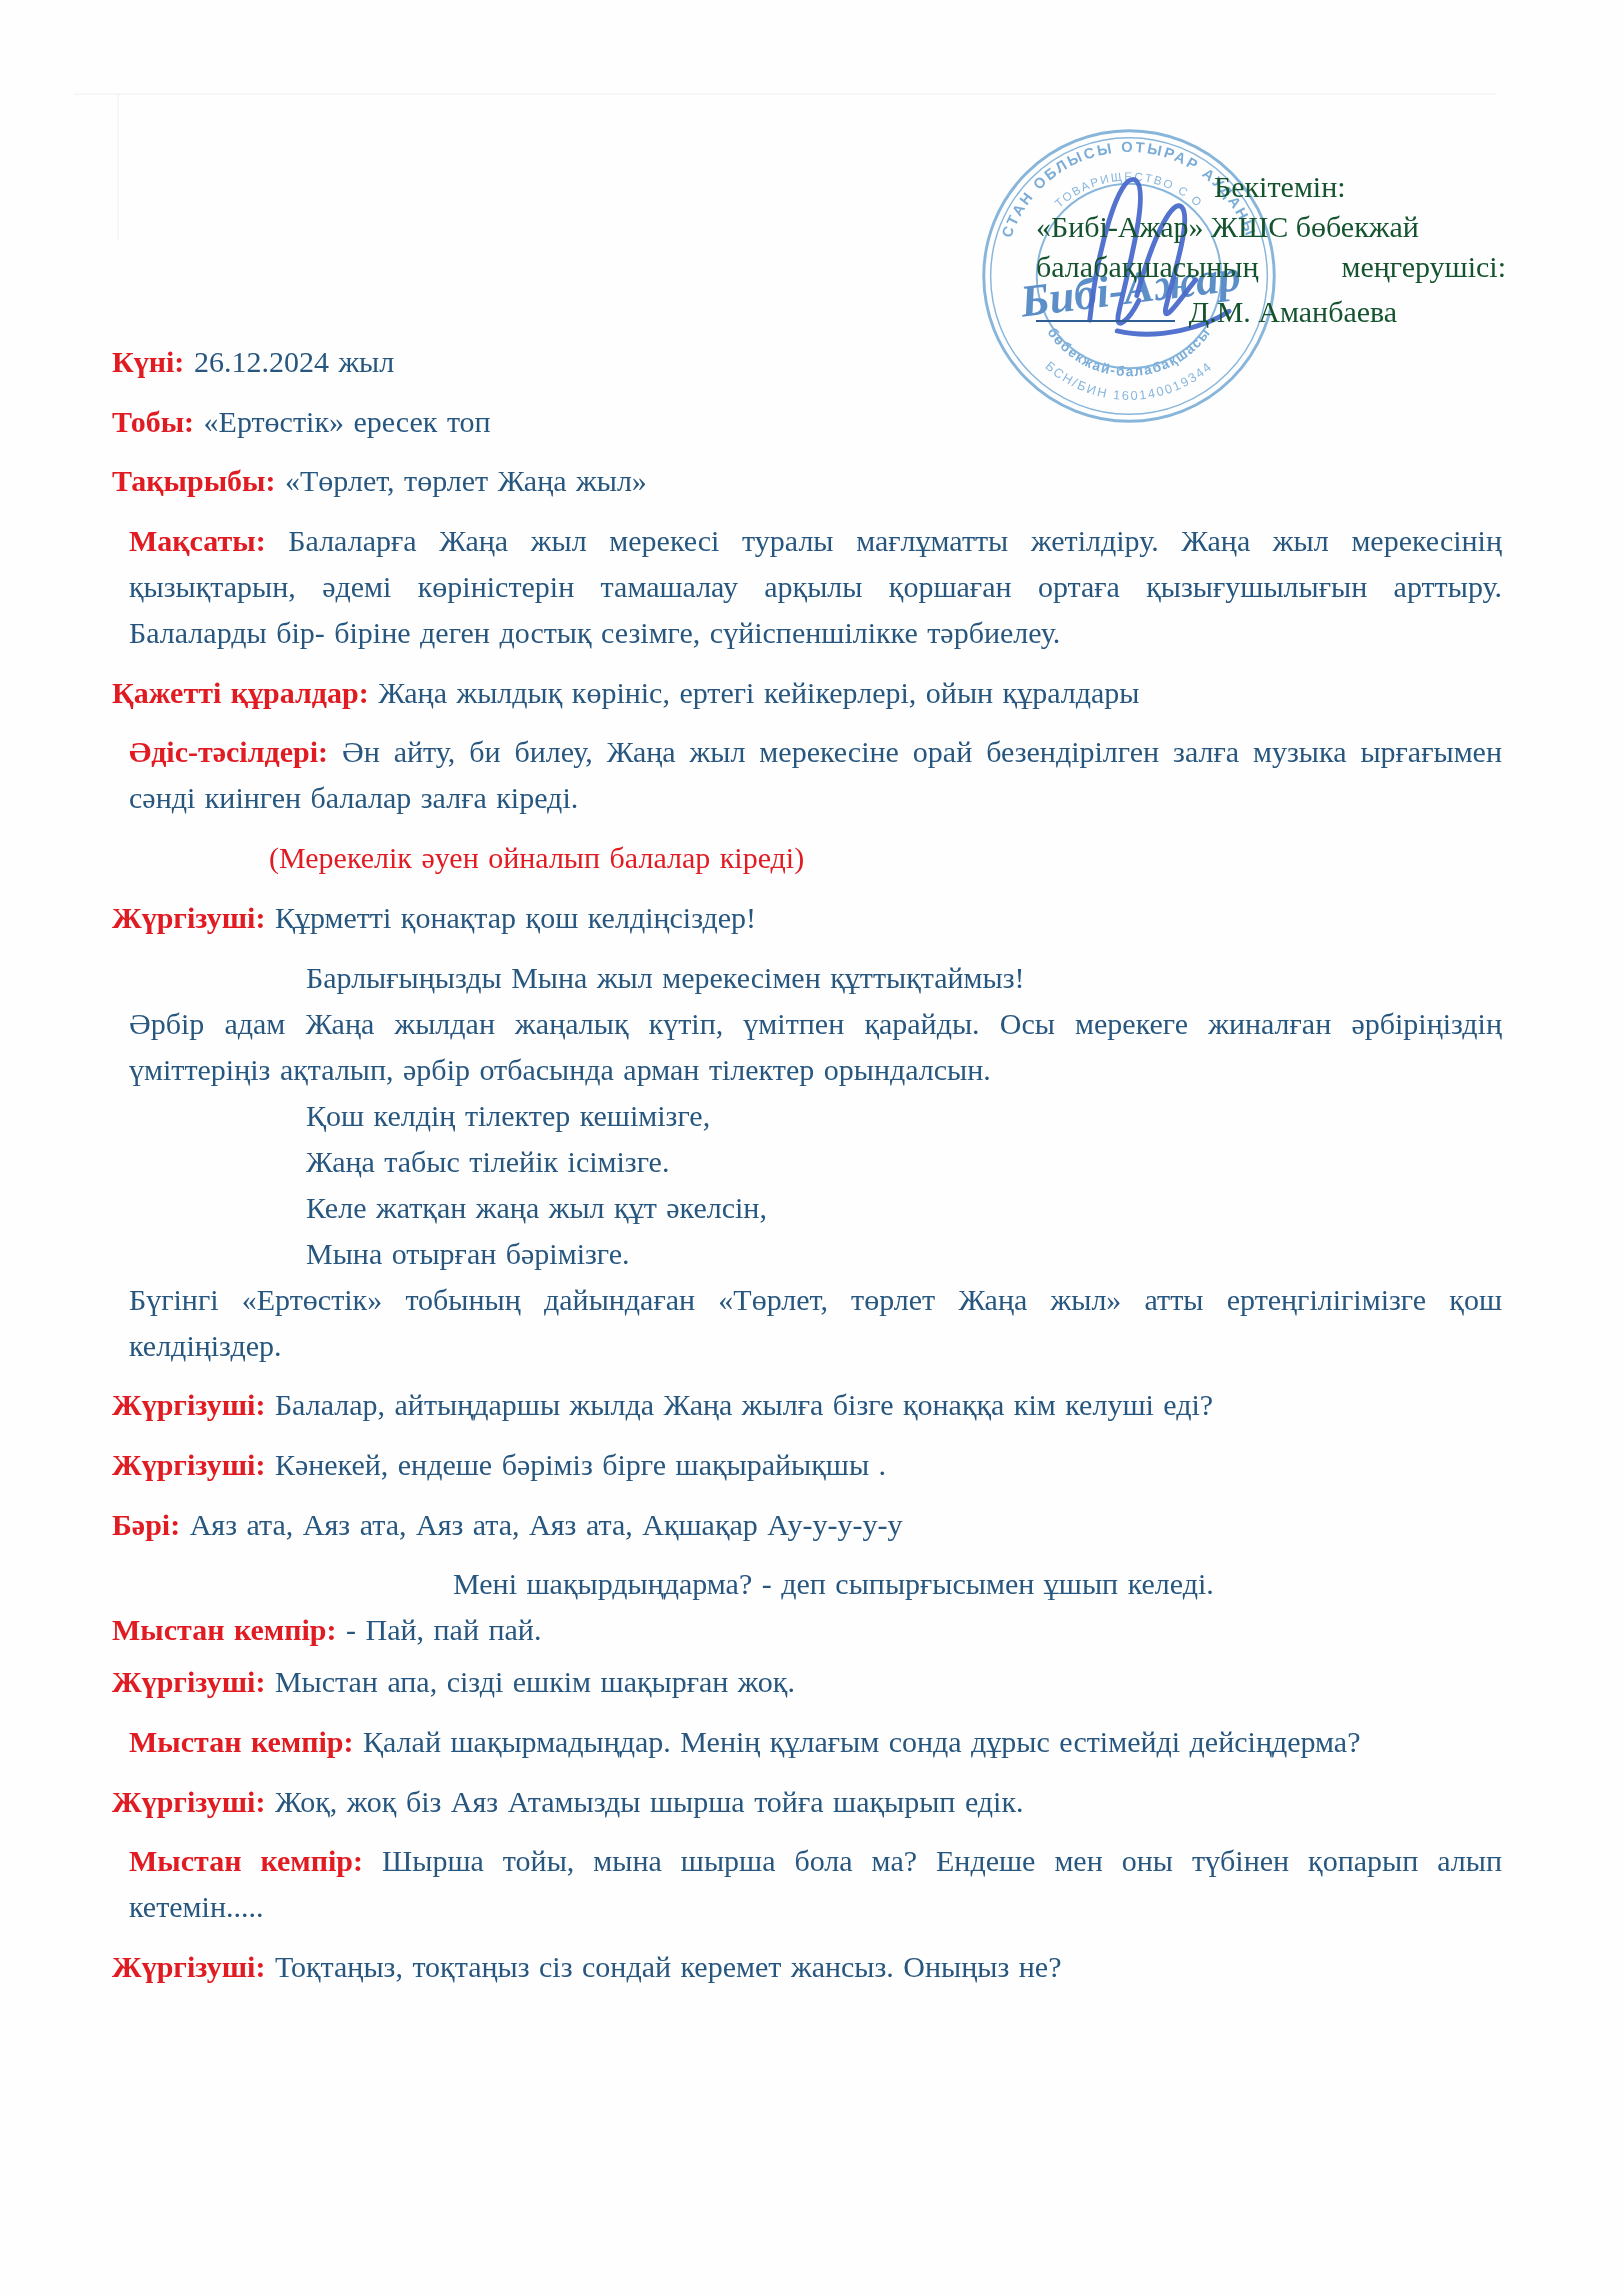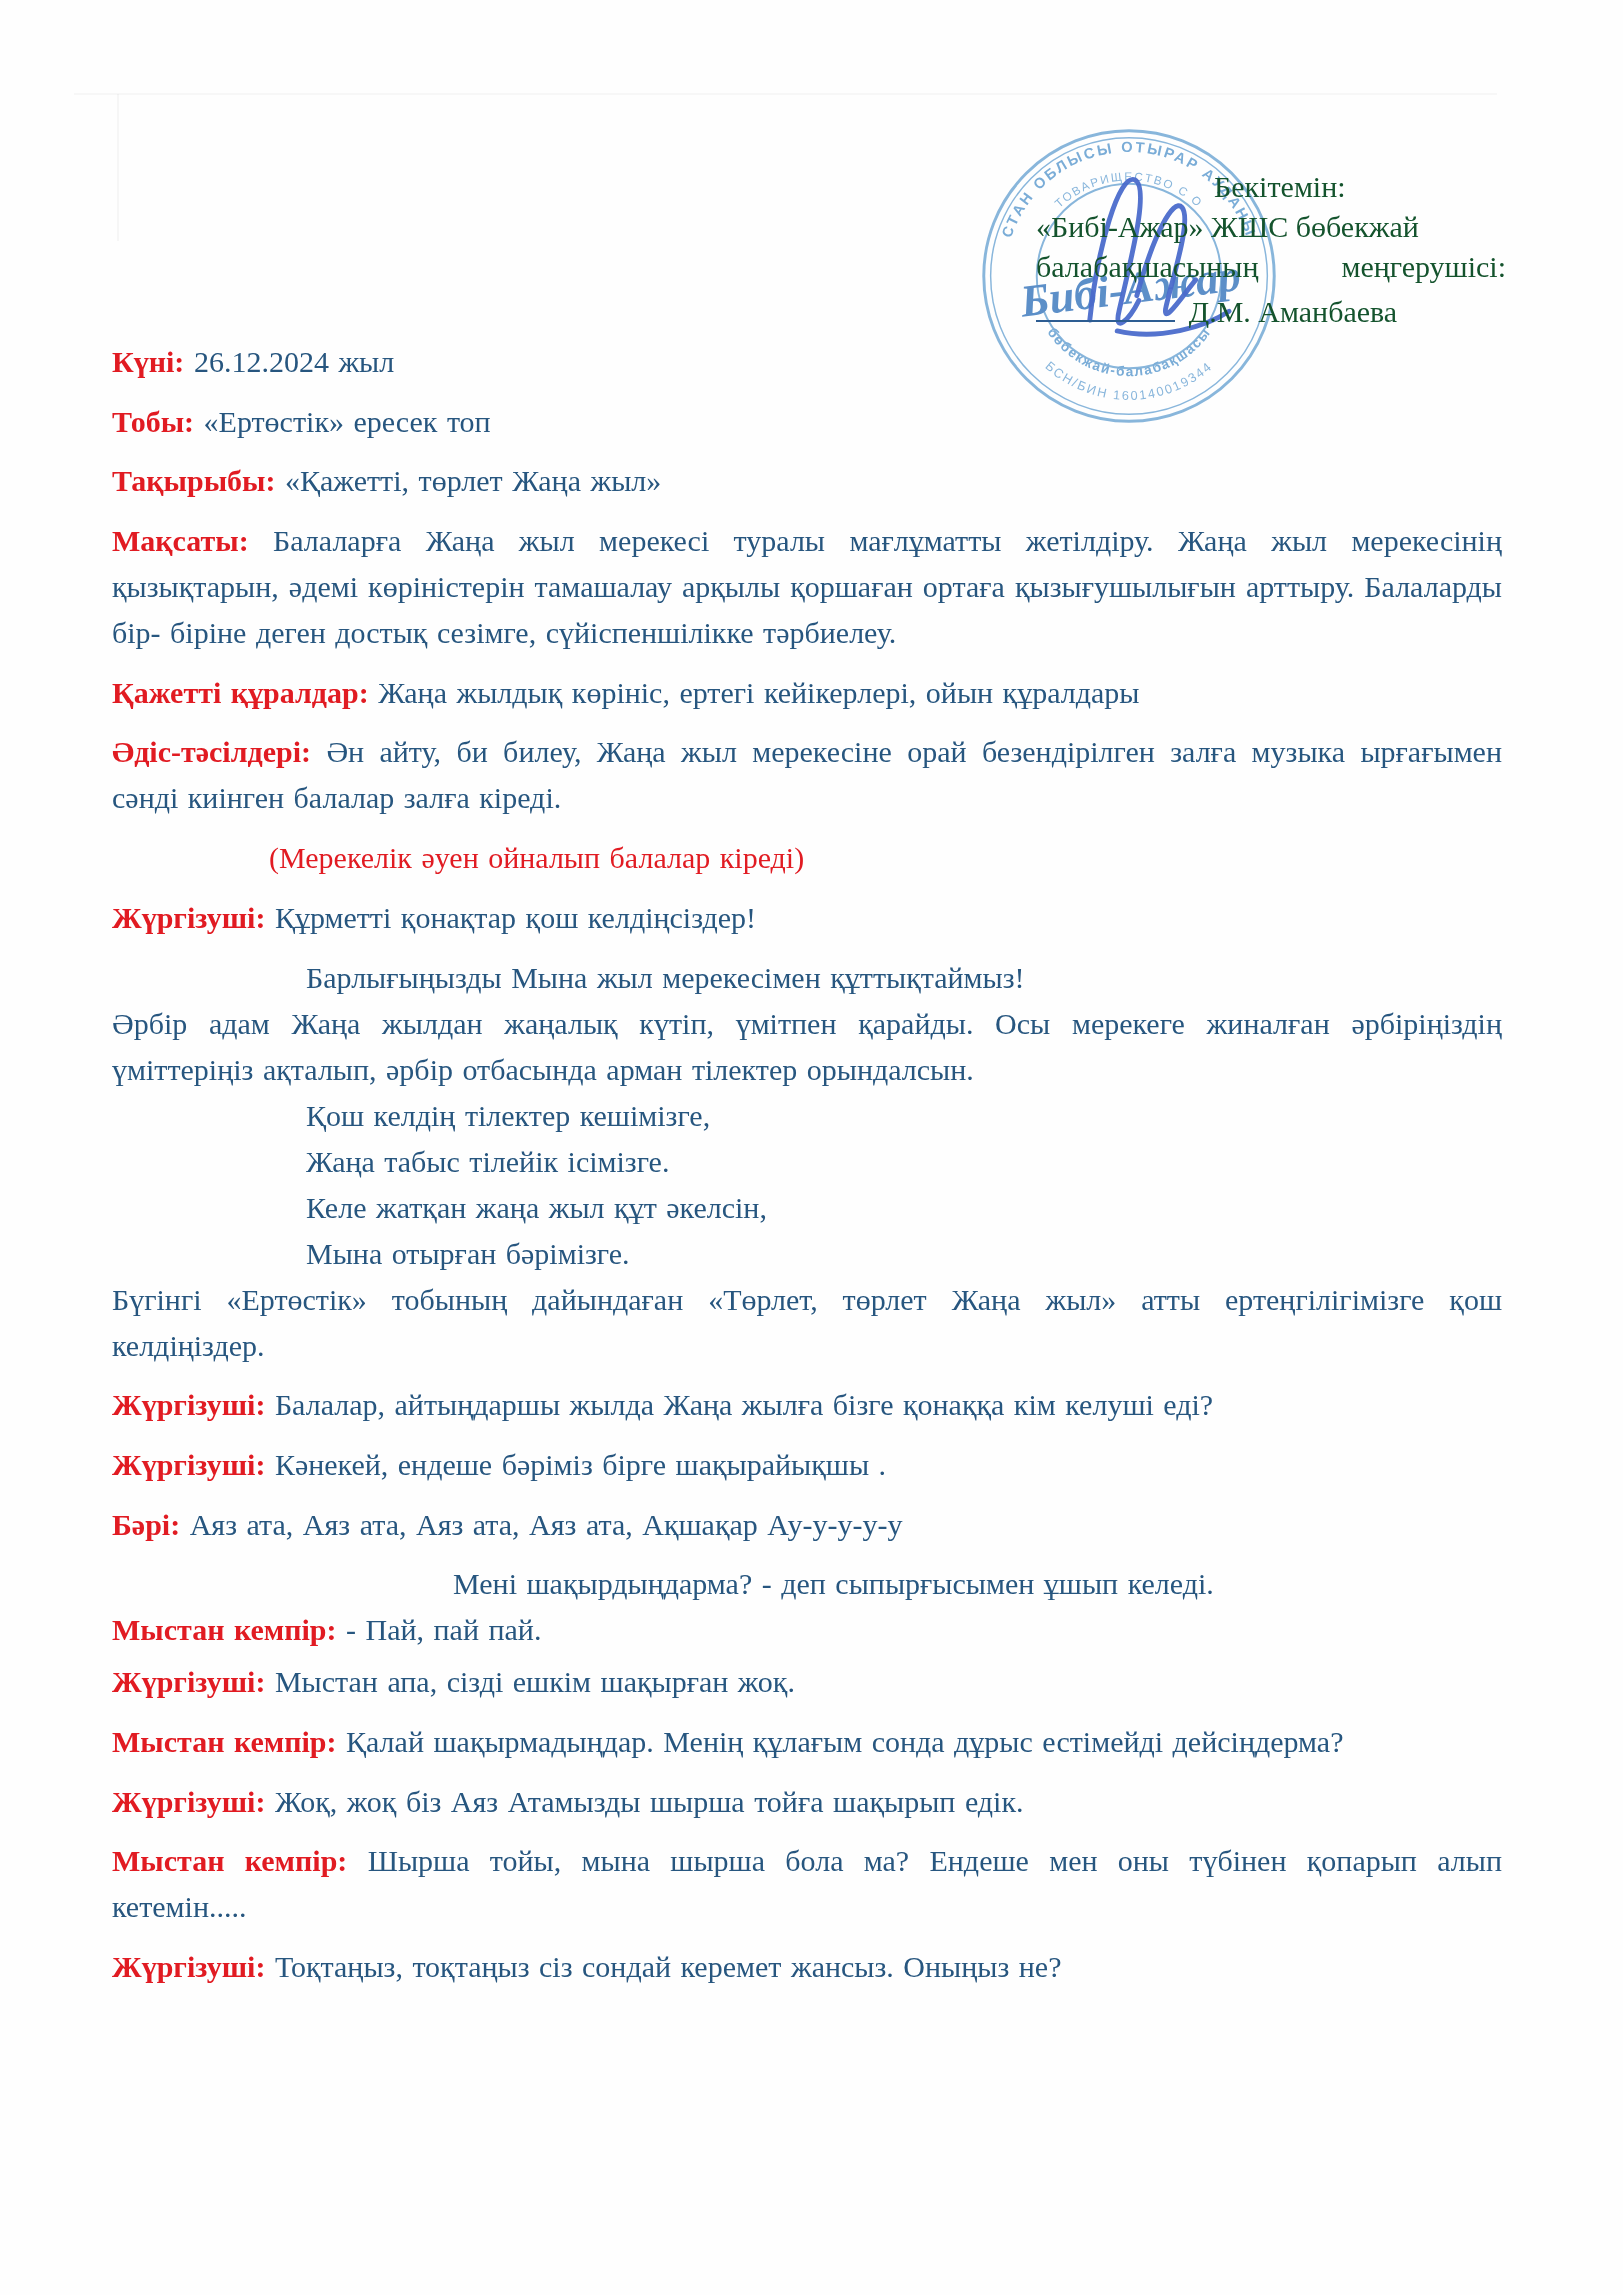--- a/index.html
+++ b/index.html
@@ -44,21 +44,21 @@
   
   .content{
     position:absolute;top:339px;left:112px;width:1390px;
     color:#27567f;font-size:30px;line-height:46px;
     word-spacing:2px;
     z-index:2;
   }
   .para{margin:0 0 13.7px 0;}
   .lbl{color:#e11b22;font-weight:bold;}
   .txt{color:#27567f;}
-  .j{text-align:justify;}
+  .j{text-align:justify;margin-left:17px;}
   .m0{margin-bottom:0;}
   .m6{margin-bottom:5.9px;}
   .ind1{padding-left:194px;}
   .ind2{padding-left:341px;}
   .redline{padding-left:157px;}
   .redline .lbl{font-weight:normal;}
   .maxw{max-width:1339px;}
 </style>
 </head>
 <body>
@@ -105,21 +105,21 @@
       <span>меңгерушісі:</span>
     </div>
     <div class="ap4">
       <span class="sig-line"></span><span>Д.М. Аманбаева</span>
     </div>
   </div>
 
   <div class="content">
     <p class="para"><span class="lbl">Күні:</span><span class="txt"> 26.12.2024 жыл</span></p>
     <p class="para"><span class="lbl">Тобы:</span><span class="txt"> «Ертөстік» ересек топ</span></p>
-    <p class="para"><span class="lbl">Тақырыбы:</span><span class="txt"> «Қажетті, төрлет  Жаңа жыл»</span></p>
+    <p class="para"><span class="lbl">Тақырыбы:</span><span class="txt"> «Төрлет, төрлет  Жаңа жыл»</span></p>
     <p class="para j"><span class="lbl">Мақсаты:</span><span class="txt"> Балаларға  Жаңа жыл  мерекесі туралы  мағлұматты жетілдіру. Жаңа жыл мерекесінің қызықтарын,  әдемі көріністерін  тамашалау арқылы қоршаған ортаға қызығушылығын арттыру. Балаларды бір- біріне деген достық сезімге, сүйіспеншілікке тәрбиелеу.</span></p>
     <p class="para"><span class="lbl">Қажетті құралдар:</span><span class="txt"> Жаңа жылдық көрініс, ертегі кейікерлері,  ойын құралдары</span></p>
     <p class="para j"><span class="lbl">Әдіс-тәсілдері:</span><span class="txt">  Ән айту, би билеу, Жаңа жыл мерекесіне орай безендірілген залға музыка  ырғағымен  сәнді  киінген балалар залға кіреді.</span></p>
     <p class="para redline"><span class="lbl">(Мерекелік әуен ойналып балалар  кіреді)</span></p>
     <p class="para"><span class="lbl">Жүргізуші:</span><span class="txt">  Құрметті қонақтар қош келдіңсіздер!</span></p>
     <p class="para m0 ind1"><span class="txt">Барлығыңызды Мына жыл мерекесімен құттықтаймыз!</span></p>
     <p class="para m0 j"><span class="txt">Әрбір адам  Жаңа жылдан жаңалық күтіп, үмітпен  қарайды. Осы мерекеге жиналған әрбіріңіздің үміттеріңіз ақталып, әрбір отбасында арман тілектер орындалсын.</span></p>
     <p class="para m0 ind1"><span class="txt">Қош келдің тілектер кешімізге,</span></p>
     <p class="para m0 ind1"><span class="txt">Жаңа табыс тілейік ісімізге.</span></p>
     <p class="para m0 ind1"><span class="txt">Келе жатқан жаңа жыл құт әкелсін,</span></p>

